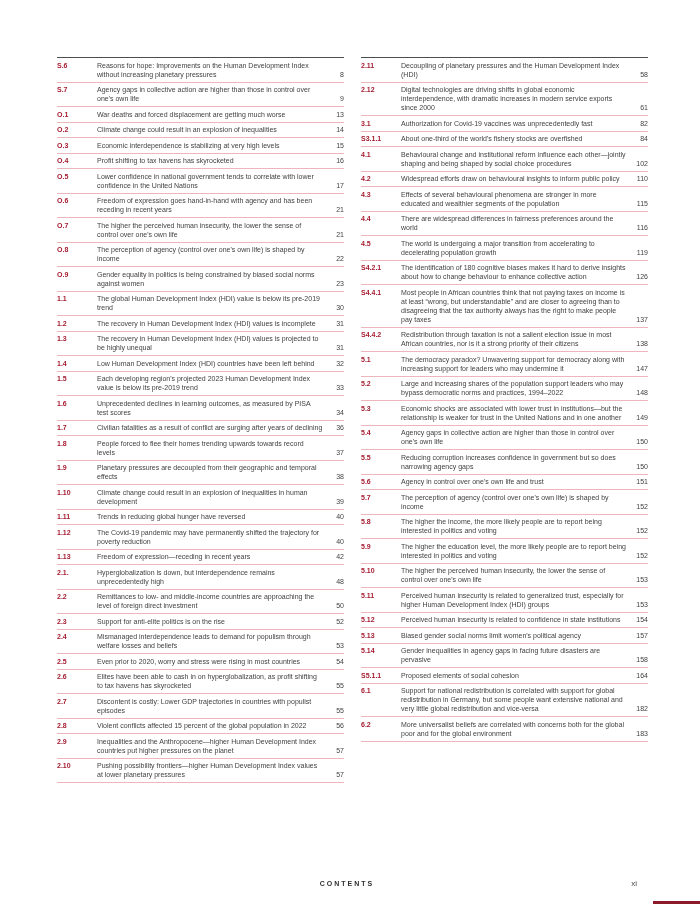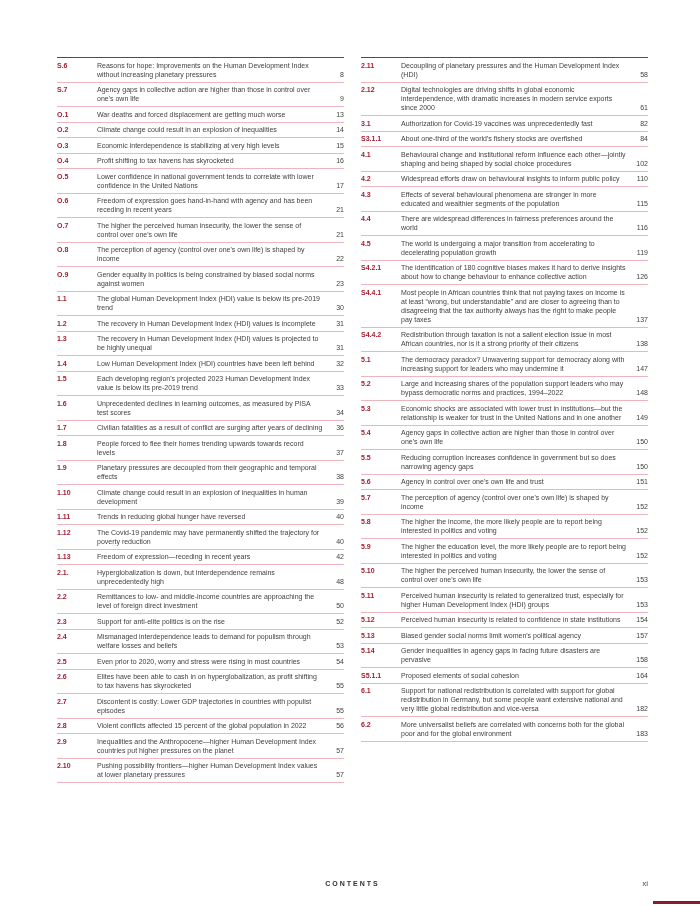--- a/index.html
+++ b/index.html
@@ -44,21 +44,21 @@
   .pg {
     flex: 0 0 auto;
     min-width: 13px;
     text-align: right;
     color: #3f3f3f;
     align-self: flex-end;
   }
   .footer {
     position: absolute;
     left: 57px;
-    right: 52px;
+    right: 63px;
     top: 880px;
     height: 12px;
   }
   .footer-label {
     position: absolute;
     left: 50%;
     transform: translateX(-50%);
     font-size: 7px;
     font-weight: bold;
     letter-spacing: 2px;

